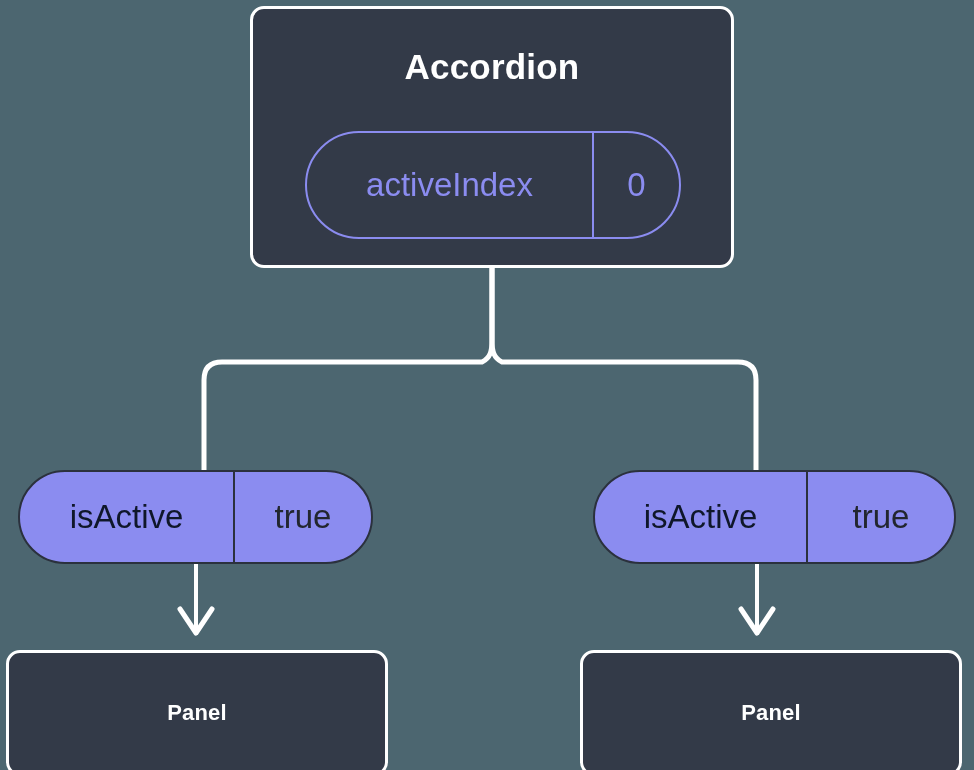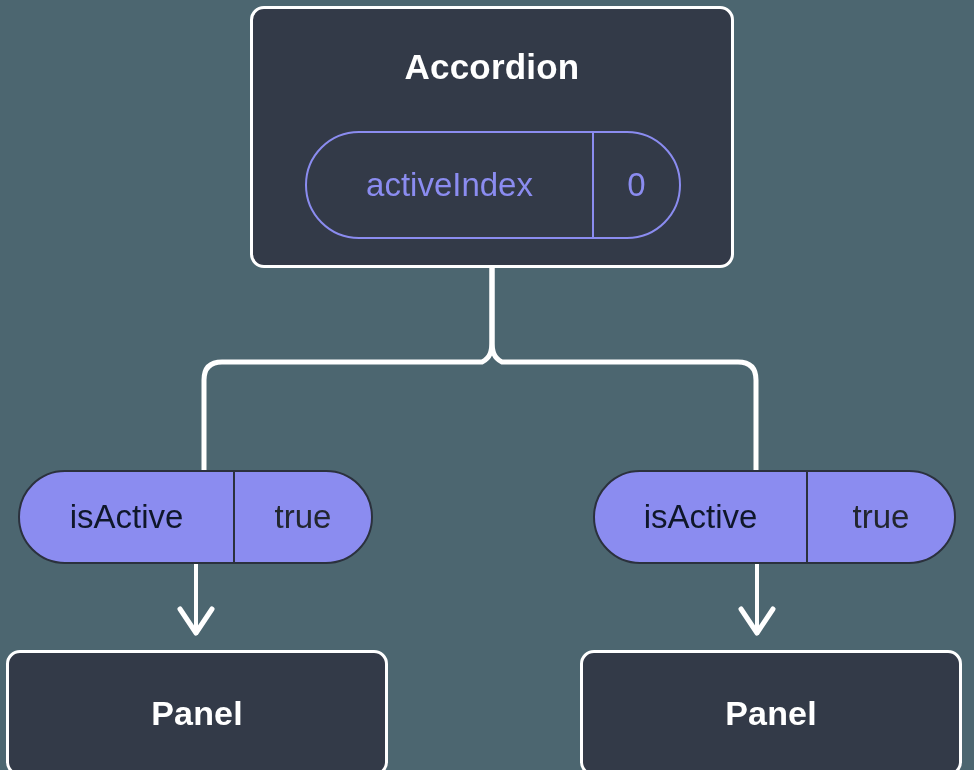--- a/index.html
+++ b/index.html
@@ -62,21 +62,21 @@
   }
   .node-title {
     color: #ffffff;
     font-size: 35px;
     font-weight: 700;
     letter-spacing: 0.2px;
     line-height: 1;
     user-select: none;
   }
   .panel-title {
-    font-size: 34px;
+    font-size: 22px;
     font-weight: 700;
   }
   
   #state-pill {
     position: absolute;
     left: 305px;
     top: 131px;
     width: 376px;
     height: 108px;
     box-sizing: border-box;

